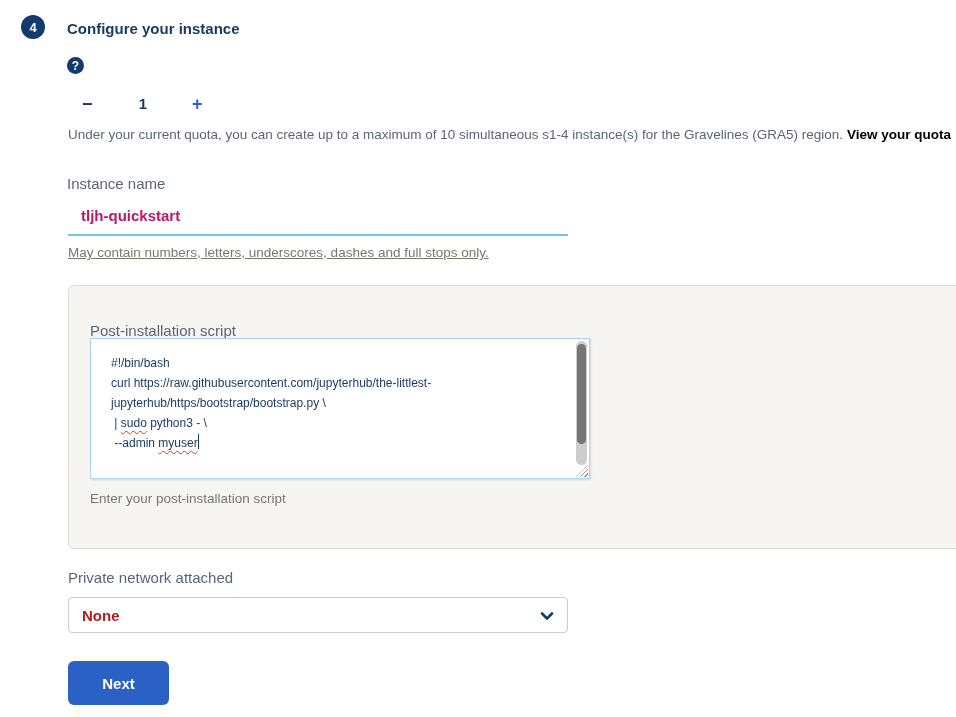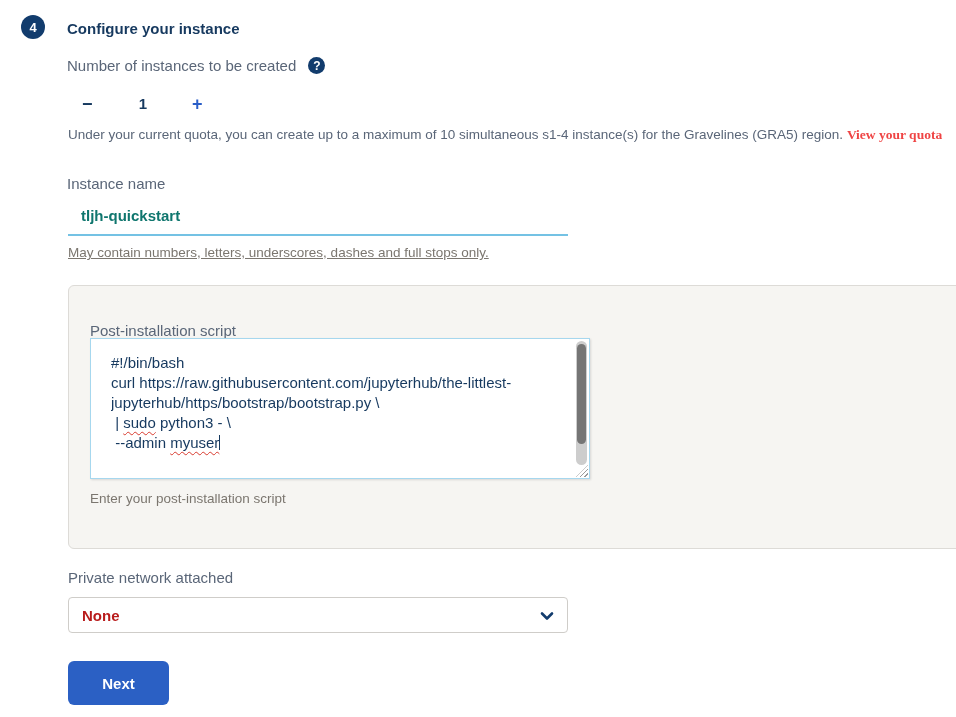--- a/index.html
+++ b/index.html
@@ -23,38 +23,38 @@
   .stepper .minus { position: absolute; left: 2px; top: 0; font-size: 18px; font-weight: bold;
     color: #16395f; background: none; border: none; cursor: pointer; line-height: 22px;
     font-family: inherit; }
   .stepper .value { position: absolute; left: 46px; top: 0; width: 34px; text-align: center;
     font-size: 15px; font-weight: bold; color: #16395f; line-height: 22px; }
   .stepper .plus { position: absolute; left: 112px; top: 0; font-size: 18px; font-weight: bold;
     color: #2a5ec8; background: none; border: none; cursor: pointer; line-height: 22px;
     font-family: inherit; }
   .quota { left: 68px; top: 127px; width: 888px; font-size: 13.5px; color: #5a6678;
     white-space: nowrap; }
-  .quota-link { color: #ef4444; font-weight: bold; cursor: pointer; text-decoration: none; font-family: Liberation Serif, serif; }
+  .quota-link { color: #000000; font-weight: bold; cursor: pointer; text-decoration: none; }
 
   
   .name-label { left: 67px; top: 175px; }
   .name-input { left: 68px; top: 203px; width: 500px; height: 33px; border: none;
     border-bottom: 2px solid #74c2e4; background: transparent; padding: 0 0 6px 13px;
-    font-size: 15px; font-weight: bold; color: #0f766e; outline: none;
+    font-size: 15px; font-weight: bold; color: #be185d; outline: none;
     font-family: inherit; }
   .name-helper { left: 68px; top: 245px; font-size: 13.5px; color: #7b766f; text-decoration: underline; }
 
   
   .panel { left: 68px; top: 285px; width: 940px; height: 264px; background: #f6f5f2;
     border: 1px solid #dddbd7; border-radius: 6px; }
   .panel-label { left: 90px; top: 322px; }
   .script-area { left: 90px; top: 338px; width: 500px; height: 141px; background: #ffffff;
     border: 1px solid #a6d7ee; box-shadow: 1px 1px 2px rgba(0,0,0,0.12); cursor: text; }
   .script-text { position: absolute; left: 20px; top: 14px; right: 26px; bottom: 6px;
-    overflow: hidden; font-size: 15px; color: #16395f; line-height: 20px; }
+    overflow: hidden; font-size: 12px; color: #16395f; line-height: 20px; }
   .script-line { white-space: pre; }
   .misspell { text-decoration: underline wavy #d83a2e; text-decoration-thickness: 1px;
     text-underline-offset: 3px; }
   .caret { display: inline-block; width: 1px; height: 15px; background: #16395f;
     vertical-align: -2px; }
   .scroll-track { position: absolute; right: 2px; top: 2px; width: 11px; height: 124px;
     background: #cdcdcd; border-radius: 6px; }
   .scroll-thumb { position: absolute; left: 1px; top: 3px; width: 9px; height: 100px;
     background: #757575; border-radius: 5px; cursor: default; }
   .resize-handle { position: absolute; right: 1px; bottom: 1px; width: 12px; height: 12px;
@@ -75,21 +75,20 @@
     border: none; border-radius: 6px; color: #ffffff; font-size: 15px; font-weight: bold;
     cursor: pointer; font-family: inherit; }
 </style>
 </head>
 <body>
 
 <div class="abs step-circle">4</div>
 <h2 class="abs step-title">Configure your instance</h2>
 
 <div class="abs count-label-row">
-  <span class="field-label">Number of instances to be created</span>
   <span class="help-icon">?</span>
 </div>
 
 <div class="abs stepper">
   <button class="minus">−</button>
   <span class="value">1</span>
   <button class="plus">+</button>
 </div>
 
 <div class="abs quota"><span>Under your current quota, you can create up to a maximum of 10 simultaneous s1-4 instance(s) for the Gravelines (GRA5) region. </span><a class="quota-link">View your quota</a></div>

